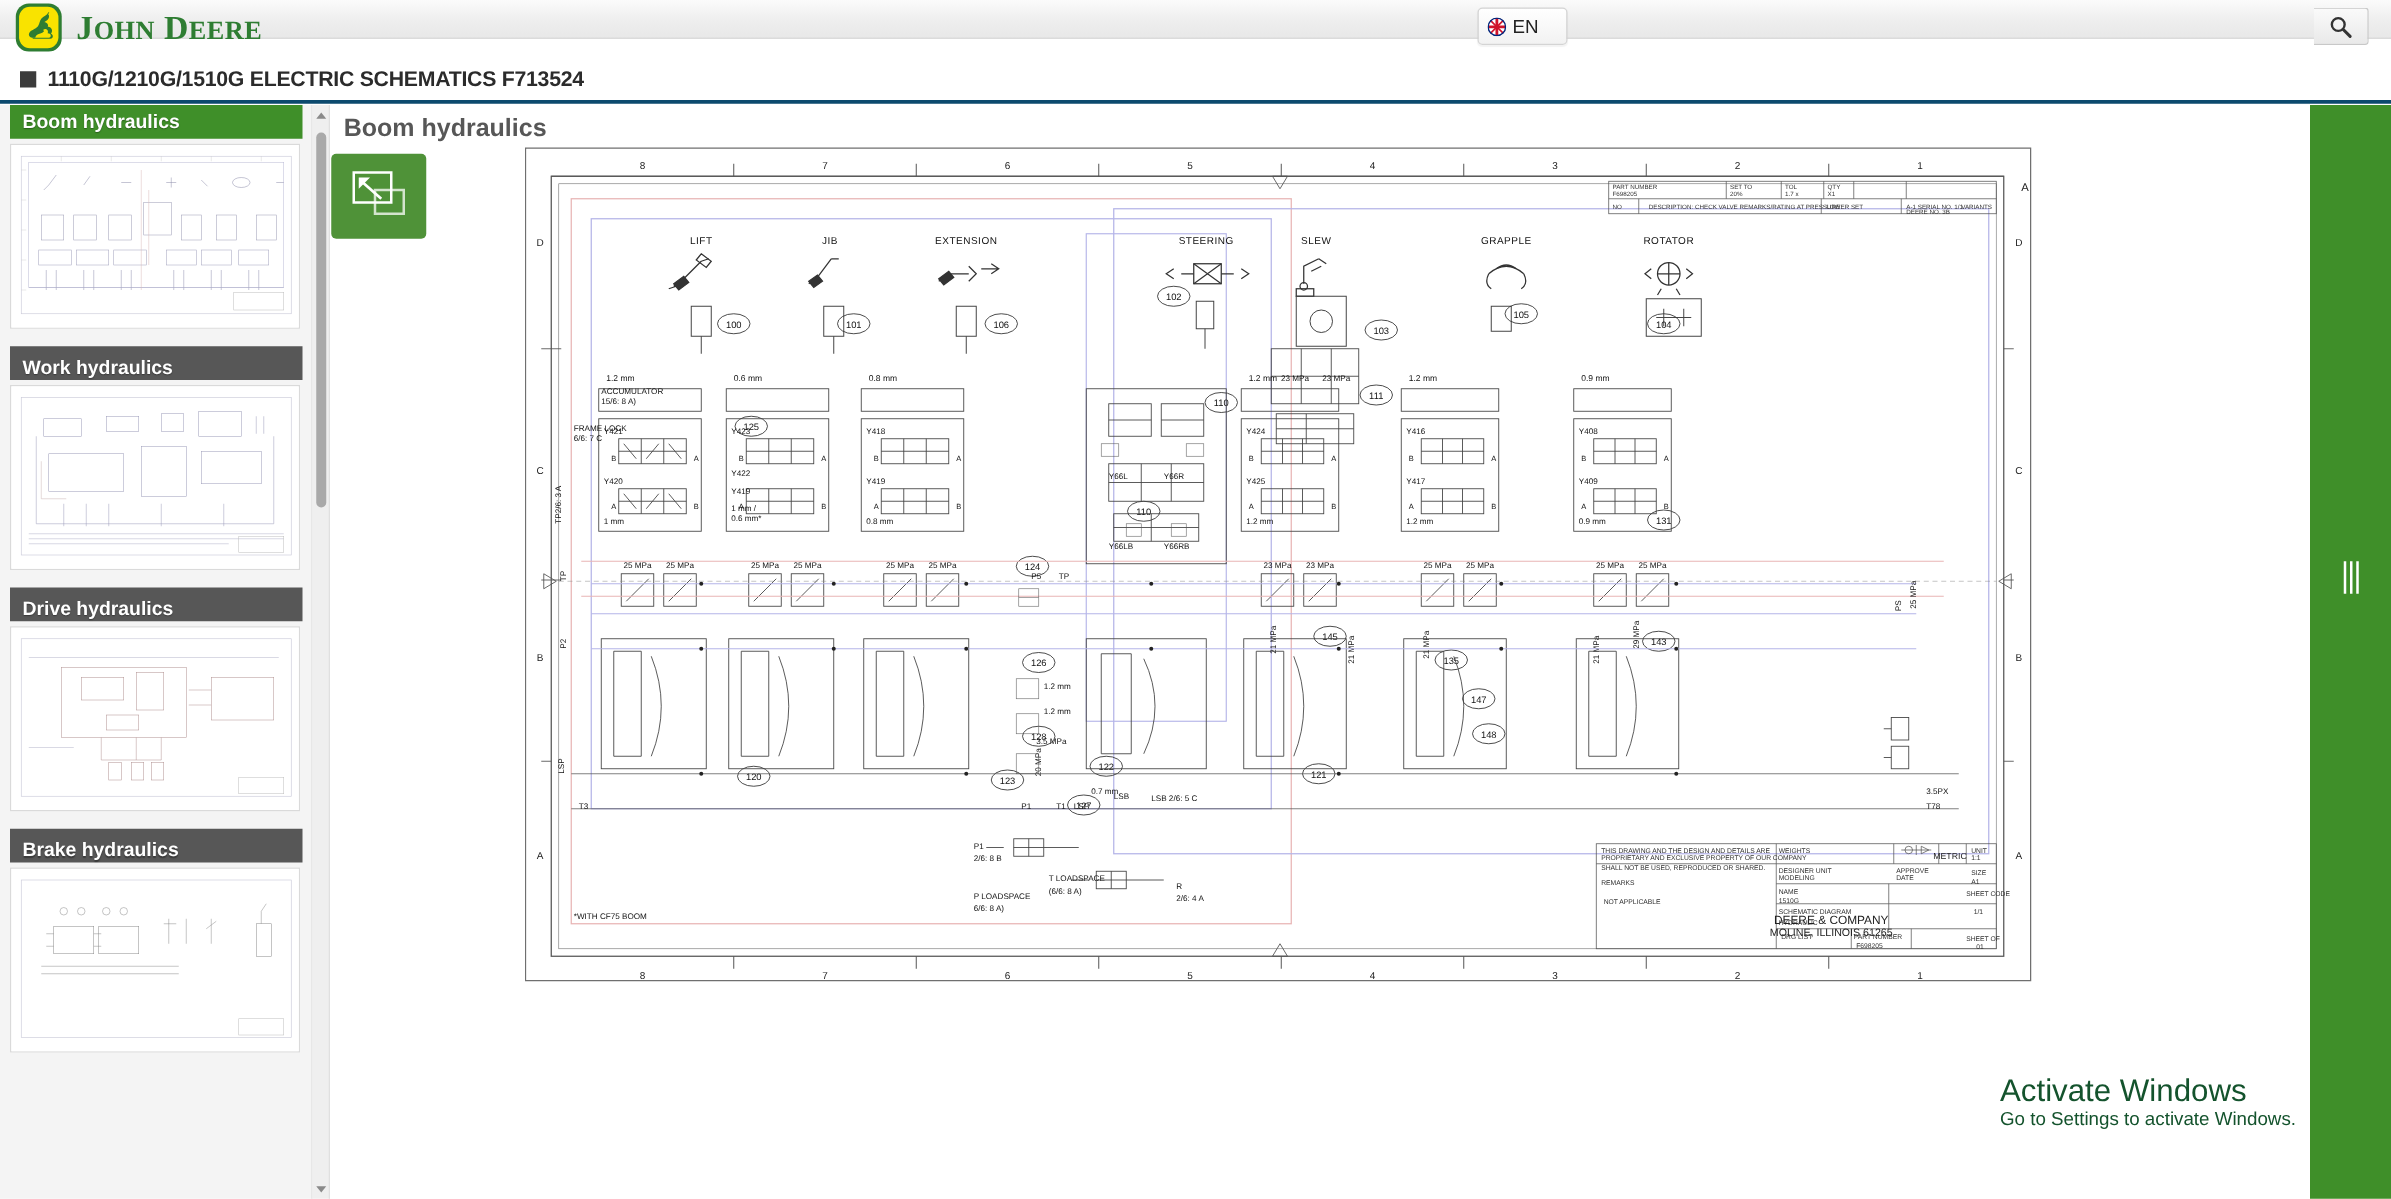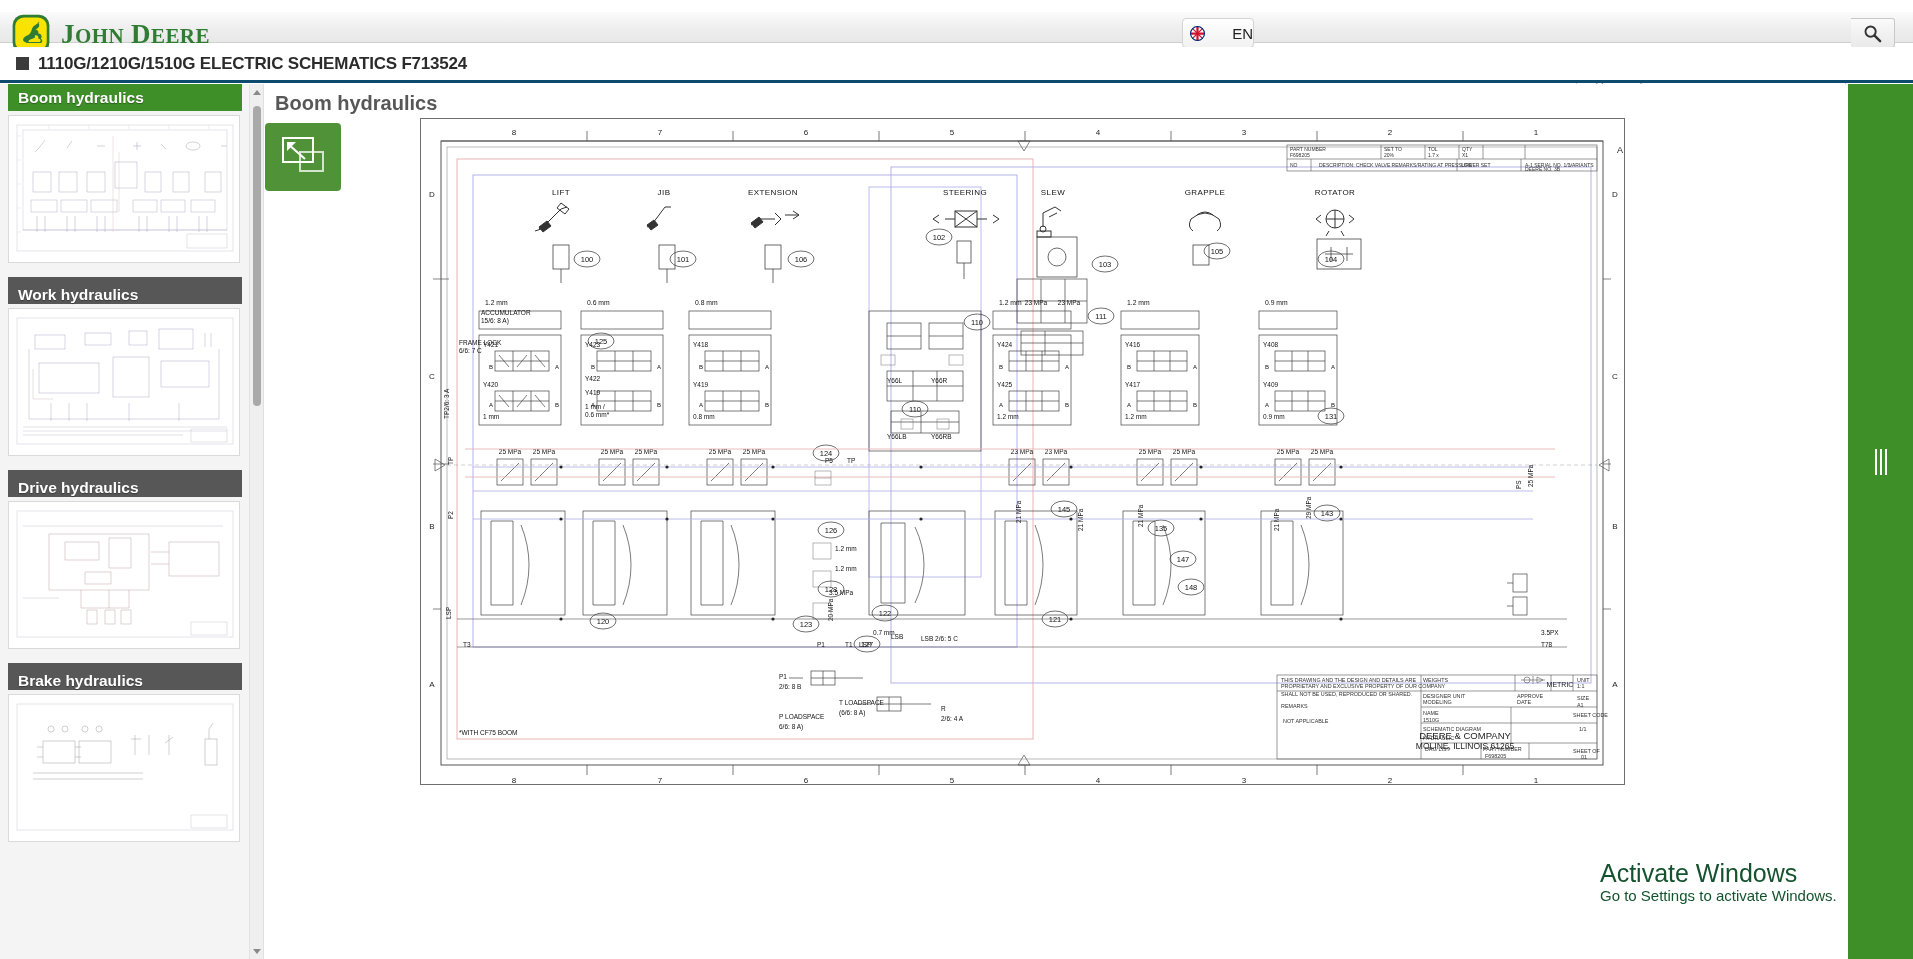--- a/index.html
+++ b/index.html
@@ -6,21 +6,21 @@
   html, body {
     margin: 0; padding: 0;
     width: 1913px; height: 959px;
     overflow: hidden;
     font-family: "Liberation Sans", sans-serif;
     background: #ffffff;
   }
 
   
   #header {
-    position: absolute; left: 0; top: 12px;
+    position: absolute; left: 0; top: 0;
     width: 1913px; height: 31px;
     background: linear-gradient(#fbfbfb, #eeeeee 55%, #e8e8e8);
     border-bottom: 1px solid #cfcfcf;
   }
   #logo-wrap {
     position: absolute; left: 10px; top: 1px;
     display: flex; align-items: center; gap: 9px;
   }
   .jd-deer {
     width: 42px; height: 42px;
@@ -39,21 +39,20 @@
   #lang-btn {
     position: absolute; left: 1182px; top: 6px;
     width: 72px; height: 30px;
     background: linear-gradient(#ffffff, #f2f2f2);
     border: 1px solid #d4d4d4;
     border-radius: 4px;
     display: flex; align-items: center; gap: 5px;
     padding-left: 7px;
     cursor: pointer;
     box-shadow: 0 1px 1px rgba(0,0,0,.05);
-    justify-content: space-between;
   }
   #lang-label { font-size: 15px; color: #222; }
 
   #search-box {
     position: absolute; left: 1576px; top: 6px;
     width: 270px; height: 30px;
     border: 1px solid #cccccc;
     border-radius: 3px;
     background: #fff;
     font-size: 15px;

